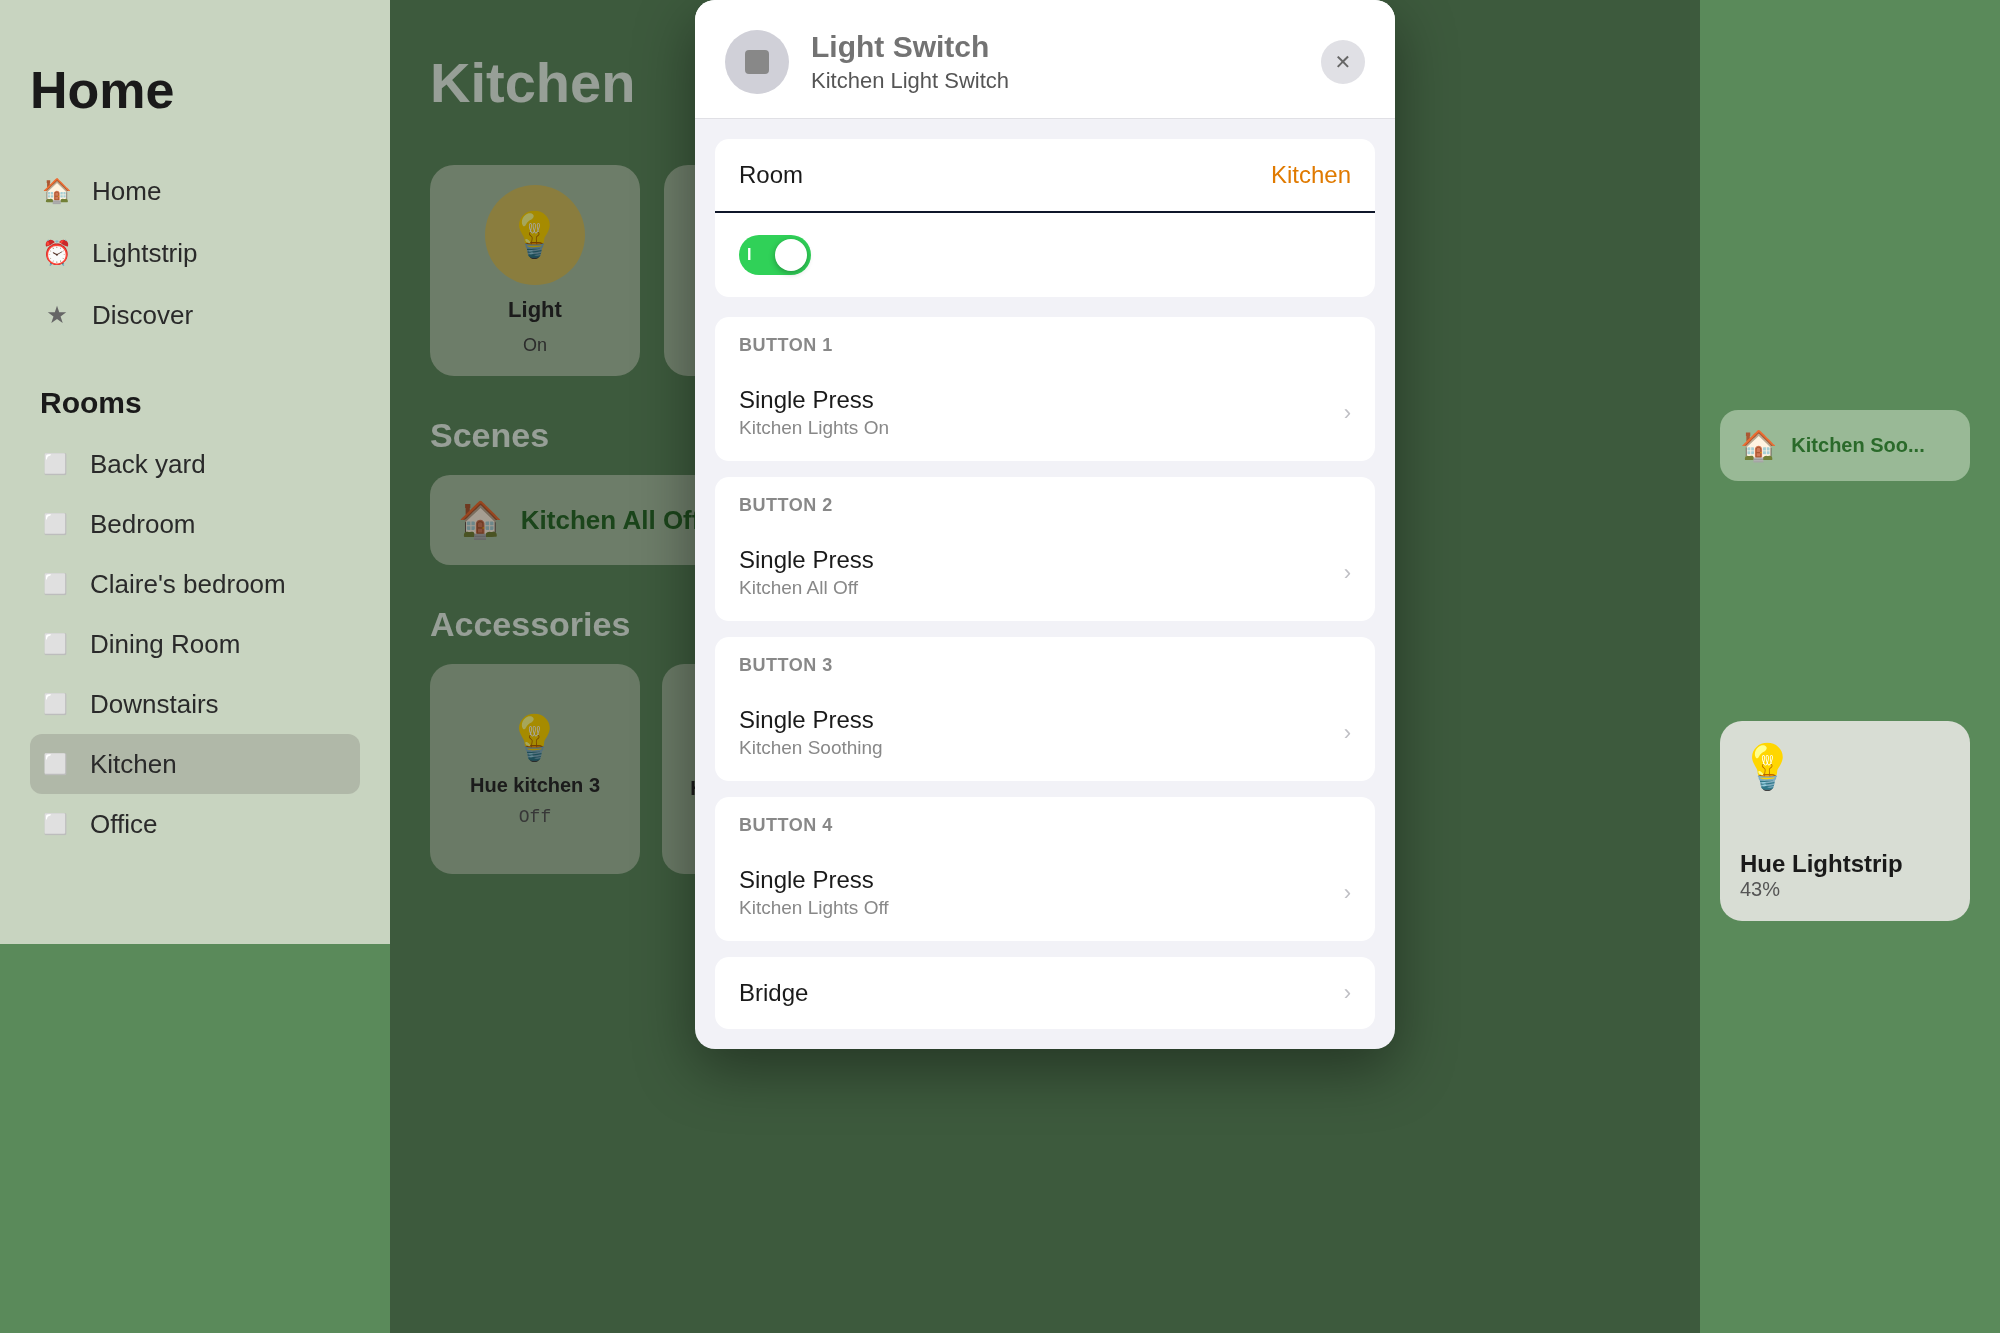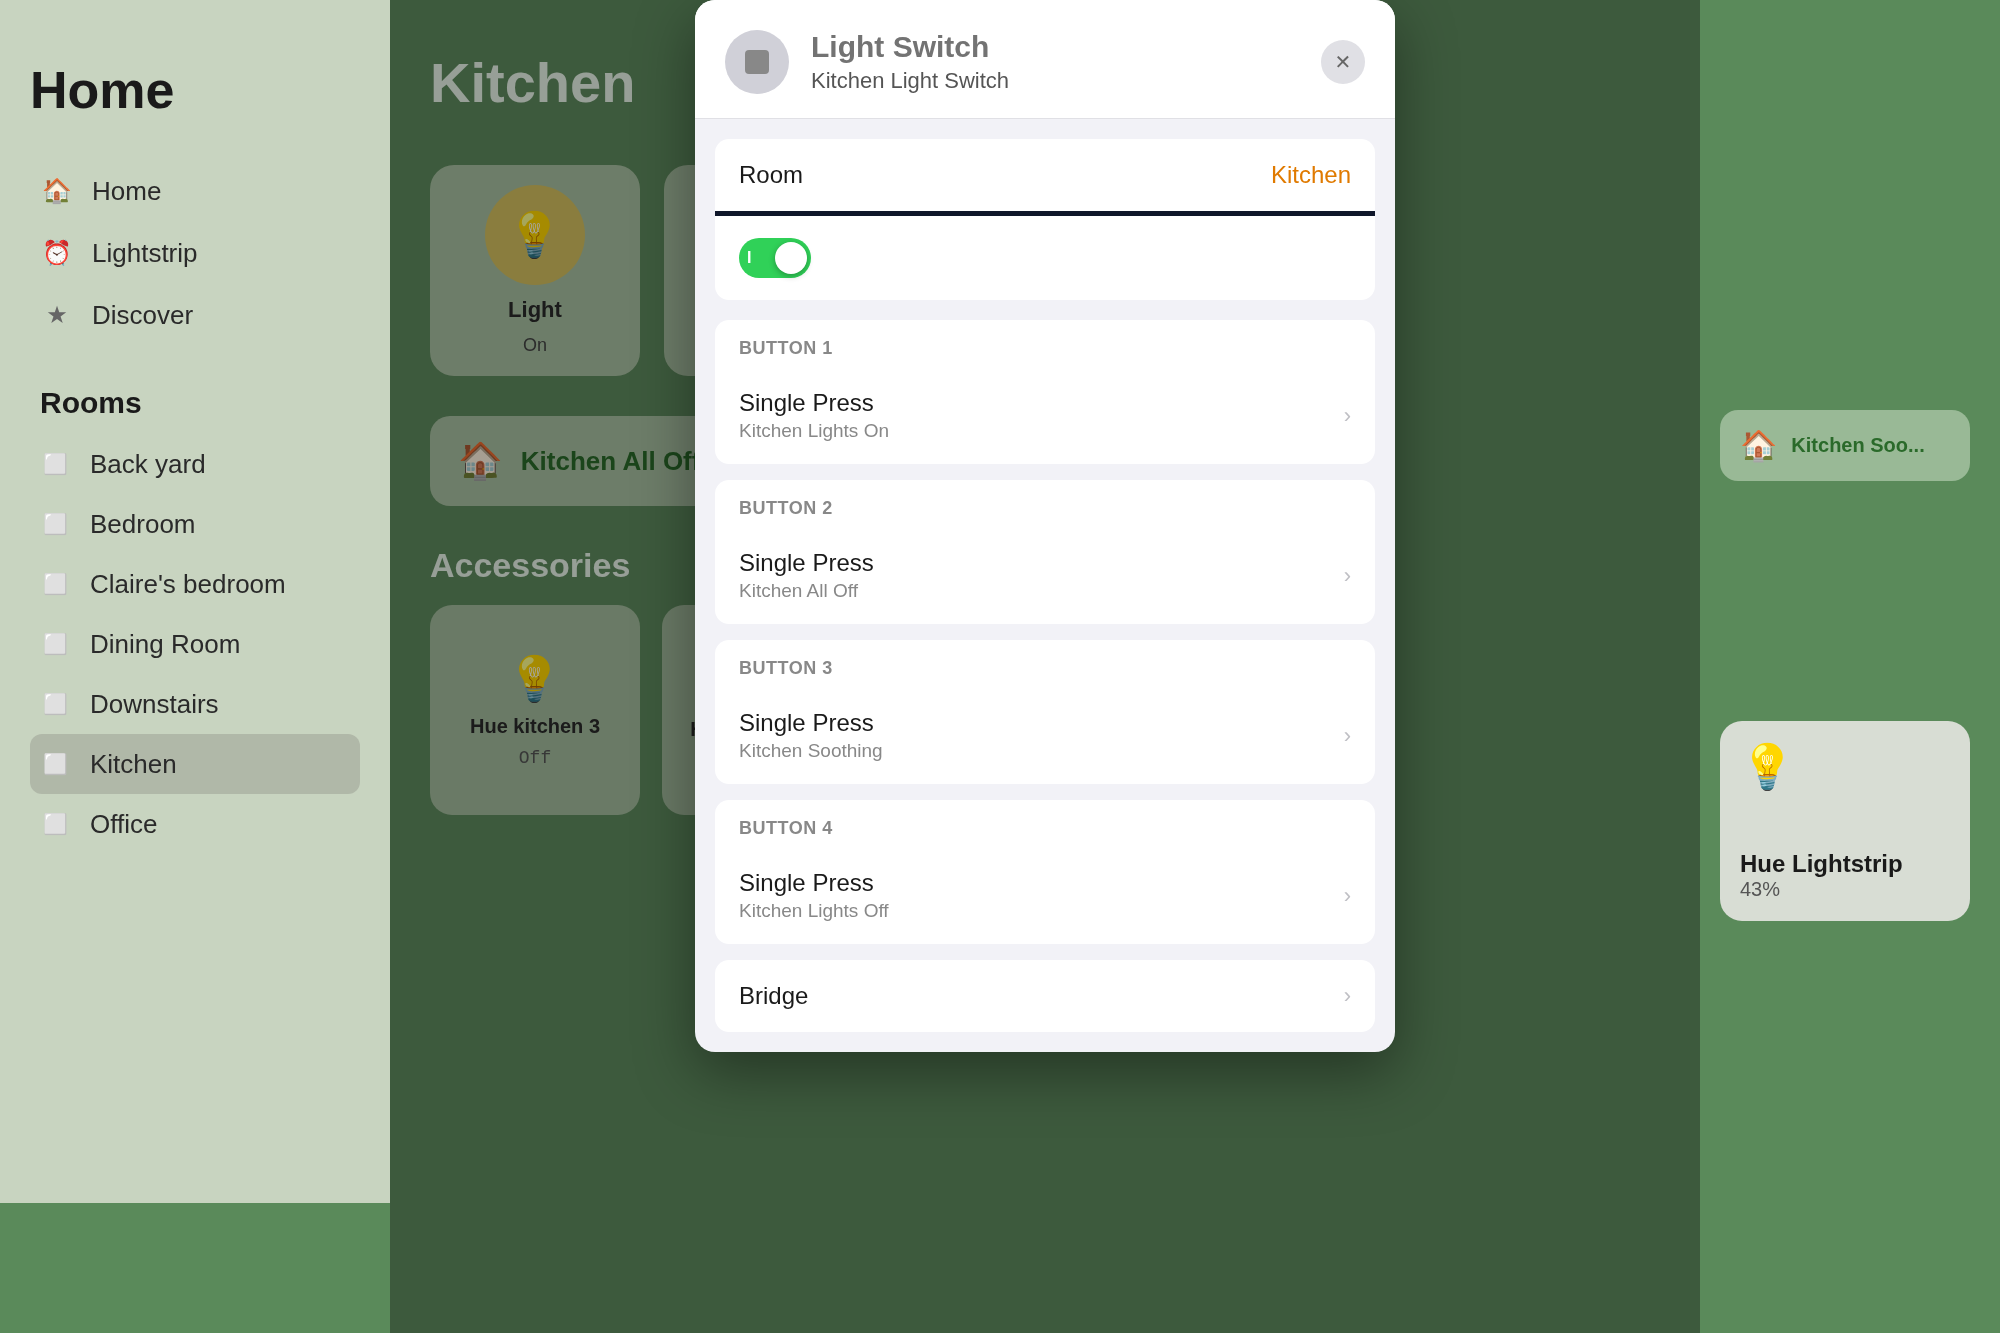--- a/index.html
+++ b/index.html
@@ -10,21 +10,21 @@
       height: 1333px;
       overflow: hidden;
       display: flex;
     }
 
     
     .sidebar {
       width: 390px;
       min-width: 390px;
       background: #c8d4c0;
-      height: 1203px;
+      height: 944px;
       padding: 60px 30px 30px 30px;
       display: flex;
       flex-direction: column;
     }
     .sidebar-title {
       font-size: 52px;
       font-weight: 800;
       color: #1a1a1a;
       margin-bottom: 40px;
     }
@@ -286,21 +286,21 @@
     .modal-section {
       background: #ffffff;
       margin: 20px 20px 0 20px;
       border-radius: 14px;
       overflow: hidden;
     }
     .modal-row {
       display: flex;
       align-items: center;
       padding: 22px 24px;
-      border-bottom: 5px solid #0f172a;
+      border-bottom: 2px solid #0f172a;
     }
     .modal-row:last-child {
       border-bottom: none;
     }
     .modal-row-label {
       font-size: 24px;
       color: #1a1a1a;
       flex: 1;
     }
     .modal-row-value {
@@ -511,20 +511,21 @@
           <div class="accessory-label">Light</div>
           <div class="accessory-sublabel">On</div>
         </div>
         <div class="accessory-card">
           <div class="accessory-icon-square">⏸</div>
           <div class="accessory-label">Front Door</div>
           <div class="accessory-sublabel">Closed</div>
         </div>
       </div>
 
+      <div class="section-label">Scenes</div>
       <div class="scenes-row">
         <div class="scene-card">
           <span class="scene-icon">🏠</span>
           <span class="scene-name">Kitchen All Off</span>
         </div>
         <div class="scene-card">
           <span class="scene-icon" style="color:#e07a00;">🏠</span>
           <span class="scene-name">Kitchen Lights</span>
         </div>
       </div>

